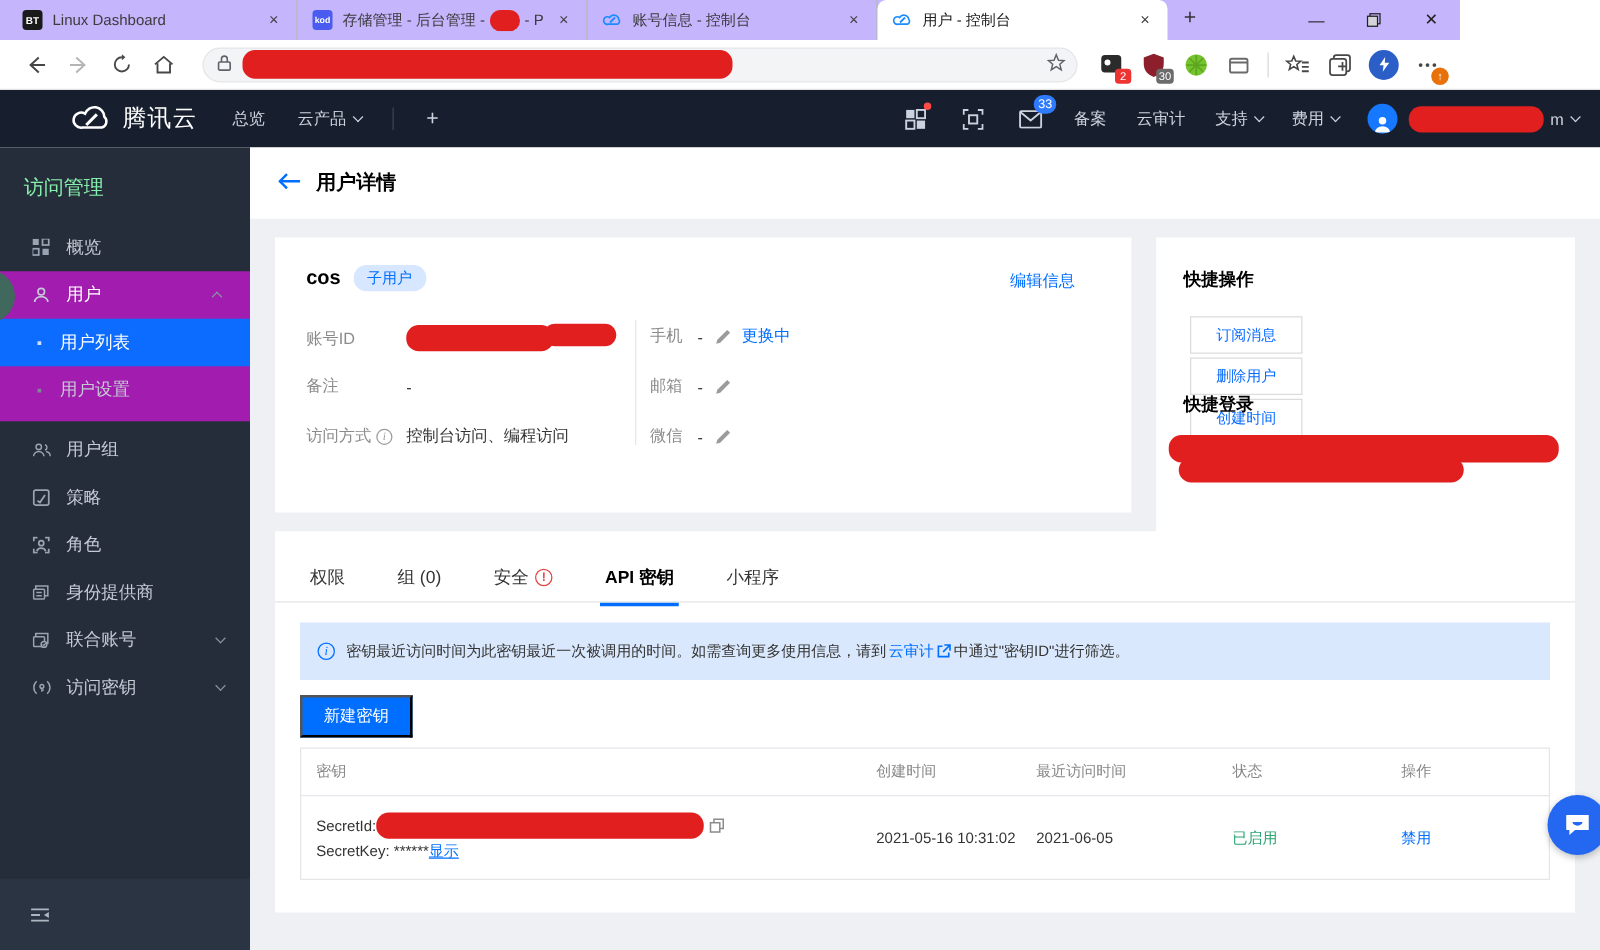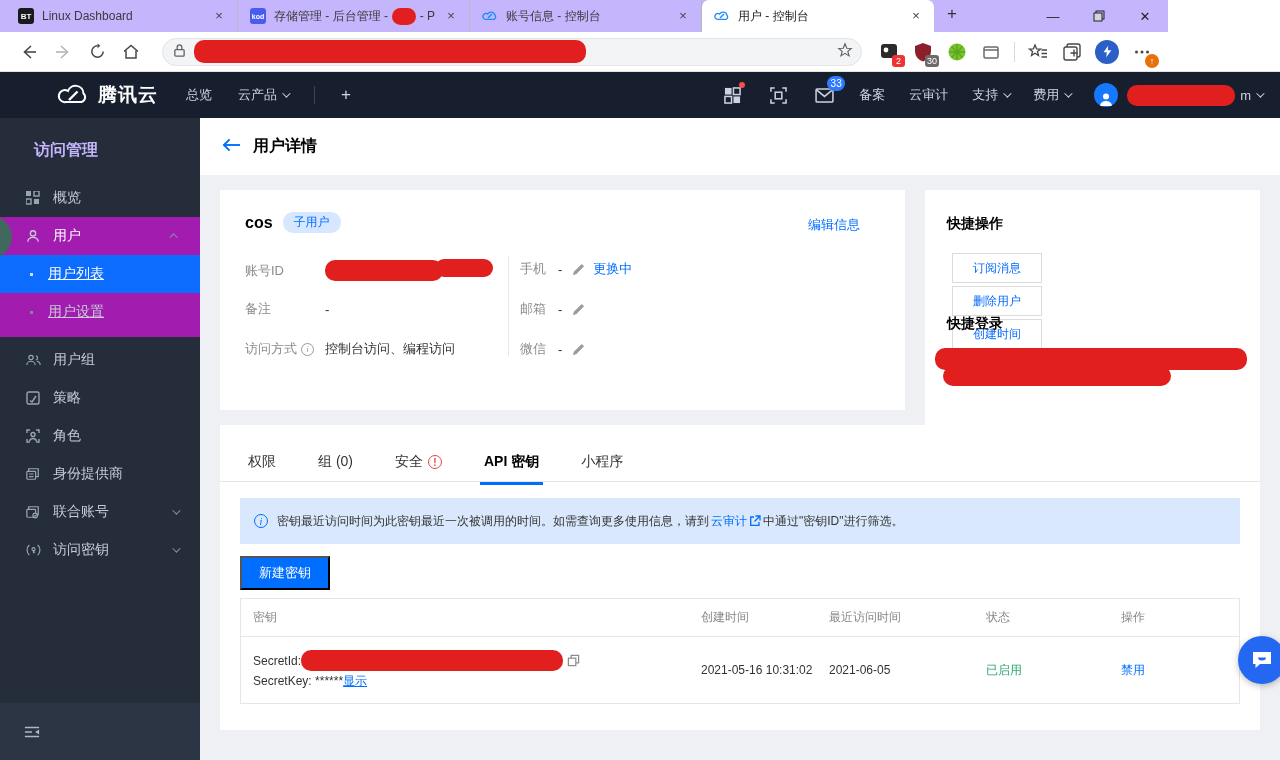--- a/index.html
+++ b/index.html
@@ -28,40 +28,40 @@
   .urlbar { position:relative; margin-left:14px; width:700px; height:28px; background:#f3f4f6; border:1px solid #e4e5e8; border-radius:15px; display:flex; align-items:center; padding:0 8px 0 10px; }
   .ext-icons { display:flex; align-items:center; gap:12px; margin-left:16px; }
   .ext { position:relative; width:22px; height:22px; display:flex; align-items:center; justify-content:center; }
   .badge-sm { position:absolute; right:-5px; bottom:-4px; min-width:13px; height:12px; padding:0 2px; font-size:9px; line-height:12px; color:#fff; text-align:center; border-radius:3px; }
   .tb-divider { width:1px; height:20px; background:#d9d9d9; margin-left:12px; }
   .messenger { width:24px; height:24px; border-radius:50%; background:#2b5fc7; display:flex; align-items:center; justify-content:center; }
 
   
   .cloud-header { position:absolute; left:0; top:72px; width:1280px; height:46px; background:#171f2e; display:flex; align-items:center; color:#cdd3de; }
   .ch-brand { display:flex; align-items:center; gap:8px; margin-left:56px; color:#fff; }
-  .ch-brand .brand-text { font-size:19px; font-weight:bold; letter-spacing:1px; }
+  .ch-brand .brand-text { font-size:19px; font-weight:normal; letter-spacing:1px; }
   .ch-nav { display:flex; align-items:center; gap:26px; margin-left:28px; font-size:13px; }
   .ch-item { display:flex; align-items:center; gap:5px; cursor:default; }
   .ch-right { margin-left:auto; display:flex; align-items:center; gap:24px; margin-right:18px; font-size:13px; }
   .ch-icon { position:relative; display:flex; align-items:center; justify-content:center; width:22px; height:22px; }
   .dot-red { position:absolute; right:-2px; top:-2px; width:6px; height:6px; border-radius:50%; background:#ff4a4a; }
   .badge-mail { position:absolute; right:-10px; top:-8px; min-width:18px; height:15px; padding:0 3px; background:#2f7bff; color:#fff; border-radius:8px; font-size:10px; line-height:15px; text-align:center; }
   .avatar { width:24px; height:24px; border-radius:50%; background:#1677ff; display:flex; align-items:flex-end; justify-content:center; overflow:hidden; }
   .chev { display:inline-block; width:6px; height:6px; border-right:1.5px solid currentColor; border-bottom:1.5px solid currentColor; transform:rotate(45deg) translateY(-2px); }
   .chev.up { transform:rotate(-135deg) translateY(-2px); }
   .vdiv { width:1px; height:18px; background:#3a4456; }
 
   
   .main { position:absolute; left:0; top:118px; width:1280px; height:642px; display:flex; }
   .sidebar { position:relative; width:200px; background:#252d3a; color:#cfd4dc; flex:none; }
-  .sb-title { padding:22px 0 18px 34px; font-size:16px; font-weight:bold; color:#c4b5fd; }
+  .sb-title { padding:22px 0 18px 19px; font-size:16px; font-weight:normal; color:#86efac; }
   .sb-item { position:relative; height:38px; display:flex; align-items:center; padding-left:25px; gap:12px; font-size:14px; color:#c5cbd5; }
   .sb-item .chev { position:absolute; right:22px; color:#8a93a2; }
   .sb-group { background:#a21caf; padding-bottom:6px; }
-  .sb-sub { height:38px; display:flex; align-items:center; padding-left:48px; font-size:14px; color:#c5cbd5; position:relative;text-decoration:underline; }
+  .sb-sub { height:38px; display:flex; align-items:center; padding-left:48px; font-size:14px; color:#c5cbd5; position:relative; }
   .sb-sub .bullet { position:absolute; left:30px; width:3px; height:3px; background:#7e8796; }
   .sb-sub.active { background:#0b6cff; color:#fff; }
   .sb-footer { position:absolute; left:0; bottom:0; width:200px; height:57px; background:#2b3443; display:flex; align-items:center; padding-left:24px; }
   .sb-icon { width:16px; height:16px; flex:none; color:#9aa3b1; display:flex; align-items:center; justify-content:center; }
   .green-peek { position:absolute; left:-30px; top:216px; width:42px; height:42px; border-radius:50%; background:#41685c; }
 
   .content { position:relative; flex:1; background:#eef0f3; overflow:hidden; }
   .page-header { position:absolute; left:0; top:0; width:1080px; height:57px; background:#fff; display:flex; align-items:center; }
   .back-arrow { margin-left:22px; color:#006eff; font-size:18px; line-height:1; }
   .page-title { margin-left:12px; font-size:16px; font-weight:bold; color:#000; }

